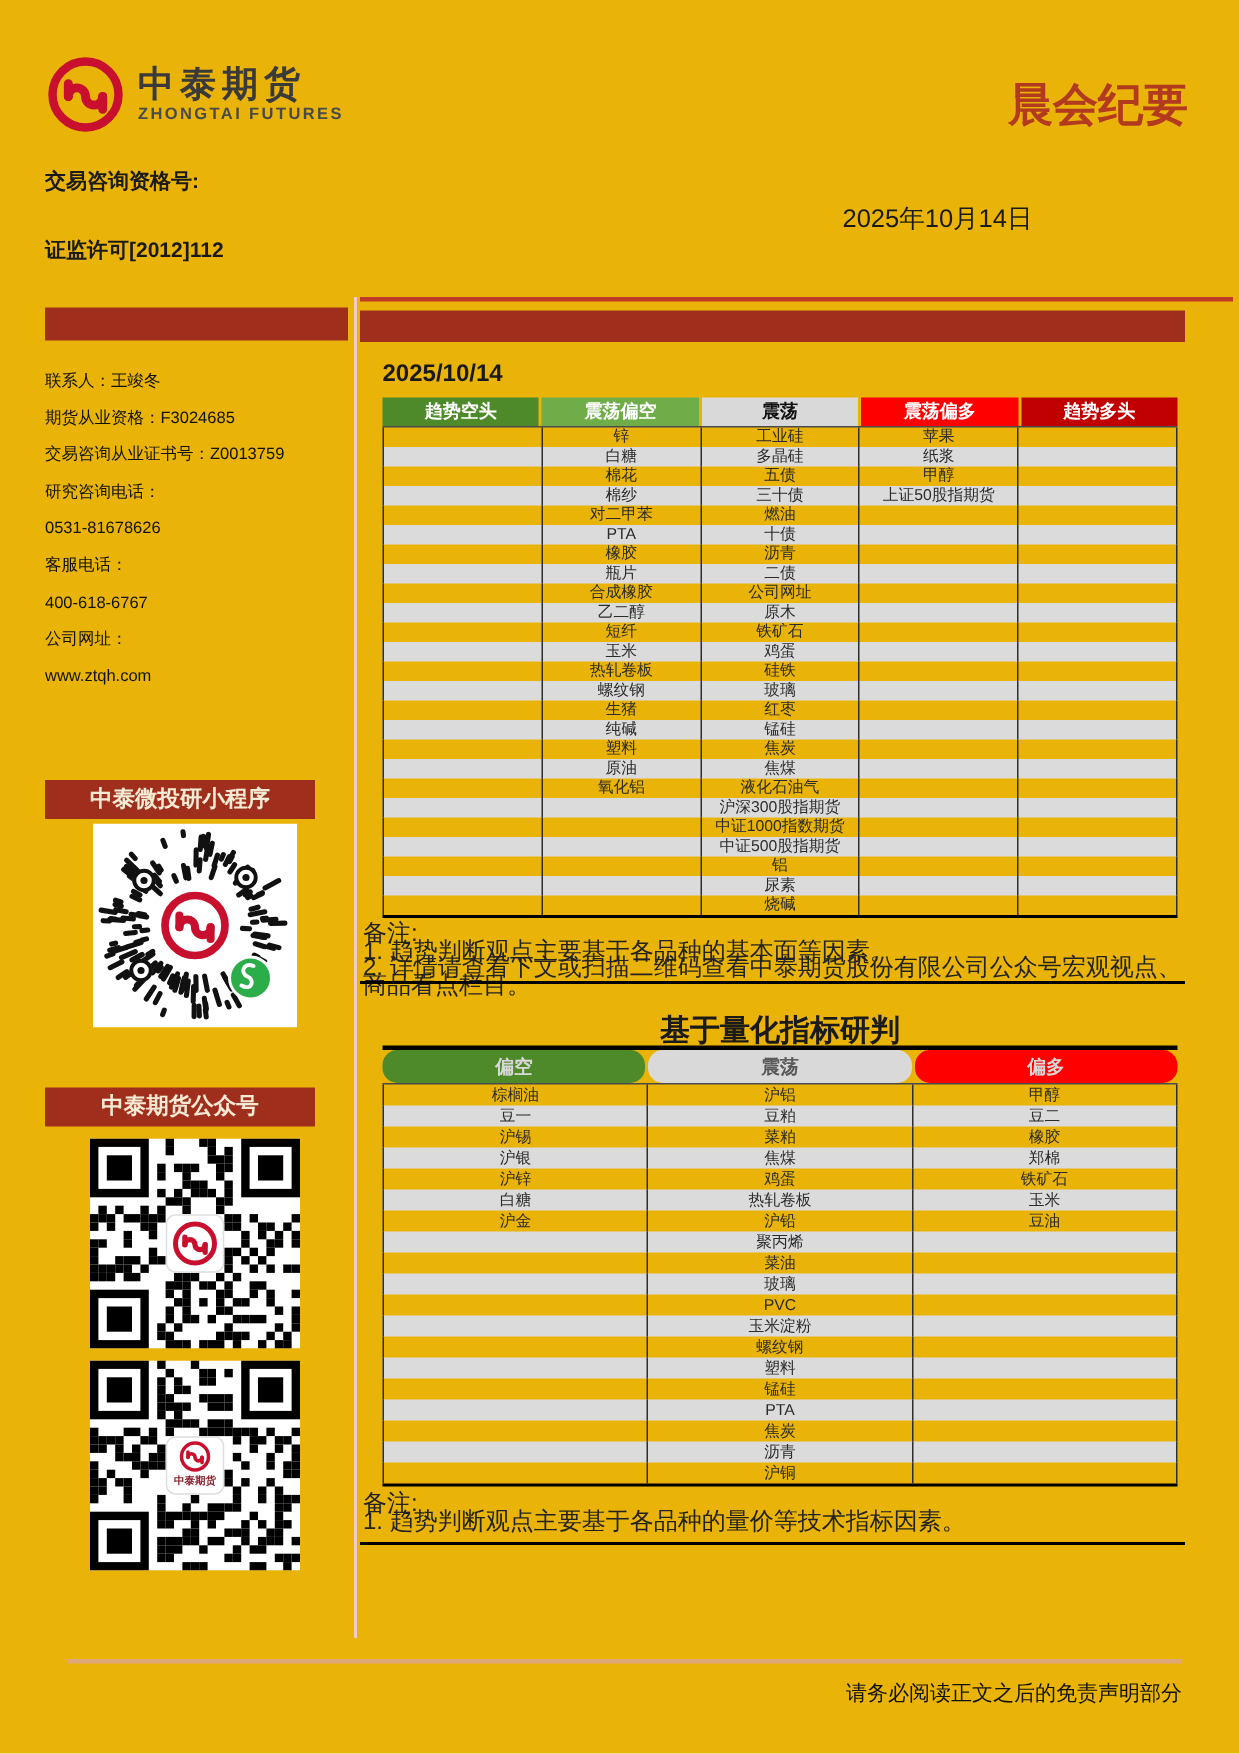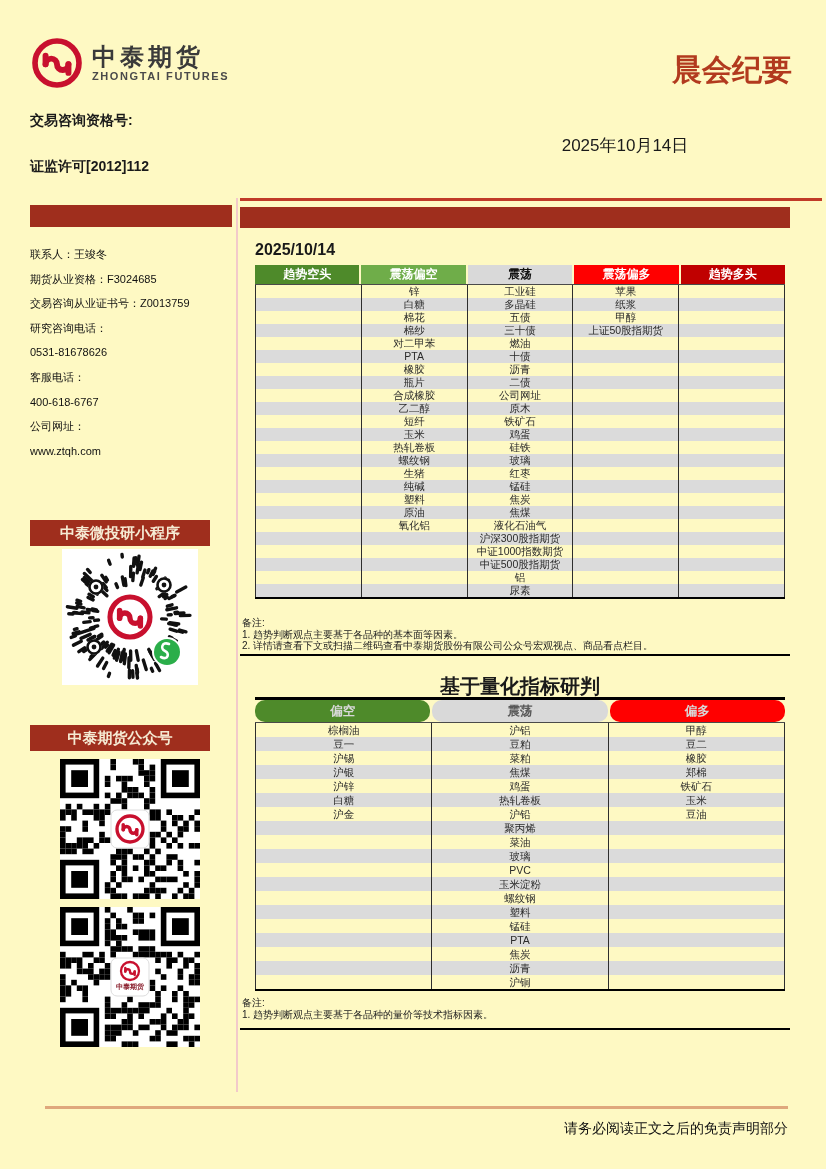--- a/index.html
+++ b/index.html
@@ -1,17 +1,17 @@
 <!DOCTYPE html>
 <html><head>
 <meta charset="utf-8">
 <style>
   html,body{margin:0;padding:0;background:#ffffff;}
   body{font-family:"Liberation Sans","DejaVu Sans",sans-serif;color:#1a1a1a;}
-  #page{position:relative;width:826px;height:1169px;background:#fef9c3;overflow:hidden;}
+  #page{position:relative;width:826px;height:1169px;background:#eab308;overflow:hidden;}
 
   
   #logo{position:absolute;left:30px;top:36px;display:flex;align-items:center;}
   #logo .cn{font-size:24px;font-weight:bold;color:#3a3a3a;letter-spacing:4px;line-height:26px;}
   #logo .en{font-size:11px;font-weight:bold;color:#4a4a4a;letter-spacing:1.6px;}
   #doc-title{position:absolute;left:240px;top:50px;width:552px;text-align:right;
              font-size:30px;font-weight:bold;color:#b23a1e;}
   #qual{position:absolute;left:30px;top:112px;font-size:14px;font-weight:bold;}
   #license{position:absolute;left:30px;top:158px;font-size:14px;font-weight:bold;}
   #date-cn{position:absolute;left:440px;top:134px;width:370px;text-align:center;font-size:17px;}
@@ -47,21 +47,21 @@
   .th{flex:1;text-align:center;font-weight:bold;margin-right:2px;overflow:hidden;white-space:nowrap;}
   .th:last-child{margin-right:0;}
   #table1 .th{height:19px;line-height:19px;font-size:12px;}
   #table2 .th{height:22px;line-height:22px;font-size:12.5px;border-radius:10px;}
   .td{flex:1;text-align:center;border-right:1px solid #2e2e2e;overflow:hidden;white-space:nowrap;color:#2b2b2b;}
   .td:first-child{border-left:1px solid #2e2e2e;}
   #table1 .td{height:13px;line-height:13px;font-size:10.5px;}
   #table2 .td{height:14px;line-height:14px;font-size:10.5px;}
   .stripe{background:#dbdbdb;}
 
-  .notes{position:absolute;left:242px;width:546px;font-size:10px;line-height:11.5px;color:#222;}
+  .notes{position:absolute;left:242px;width:546px;font-size:16px;line-height:11.5px;color:#222;}
   #notes1{top:617px;}
   #notes2{top:997px;}
   .hrule{position:absolute;left:240px;width:550px;height:2px;background:#000;}
   #rule1{top:654px;}
   #rule2{top:1028px;}
 
   
   #footer-line{position:absolute;left:45px;top:1106px;width:743px;height:3px;background:#dfa87c;}
   #footer-text{position:absolute;left:288px;top:1120px;width:500px;text-align:right;font-size:14px;color:#111;}
 </style>
@@ -812,20 +812,27 @@
         <div class="td"></div>
         <div class="td"></div>
       </div>
       <div class="trow stripe">
         <div class="td"></div>
         <div class="td"></div>
         <div class="td">尿素</div>
         <div class="td"></div>
         <div class="td"></div>
       </div>
+      <div class="trow">
+        <div class="td"></div>
+        <div class="td"></div>
+        <div class="td">烧碱</div>
+        <div class="td"></div>
+        <div class="td"></div>
+      </div>
     </div>
   <div id="notes1" class="notes">
       <div>备注:</div>
       <div>1. 趋势判断观点主要基于各品种的基本面等因素。</div>
       <div>2. 详情请查看下文或扫描二维码查看中泰期货股份有限公司公众号宏观视点、商品看点栏目。</div>
     </div>
   <div id="rule1" class="hrule"></div>
 
   <div id="t2-title">基于量化指标研判</div>
   <div id="table2" class="ftable">

